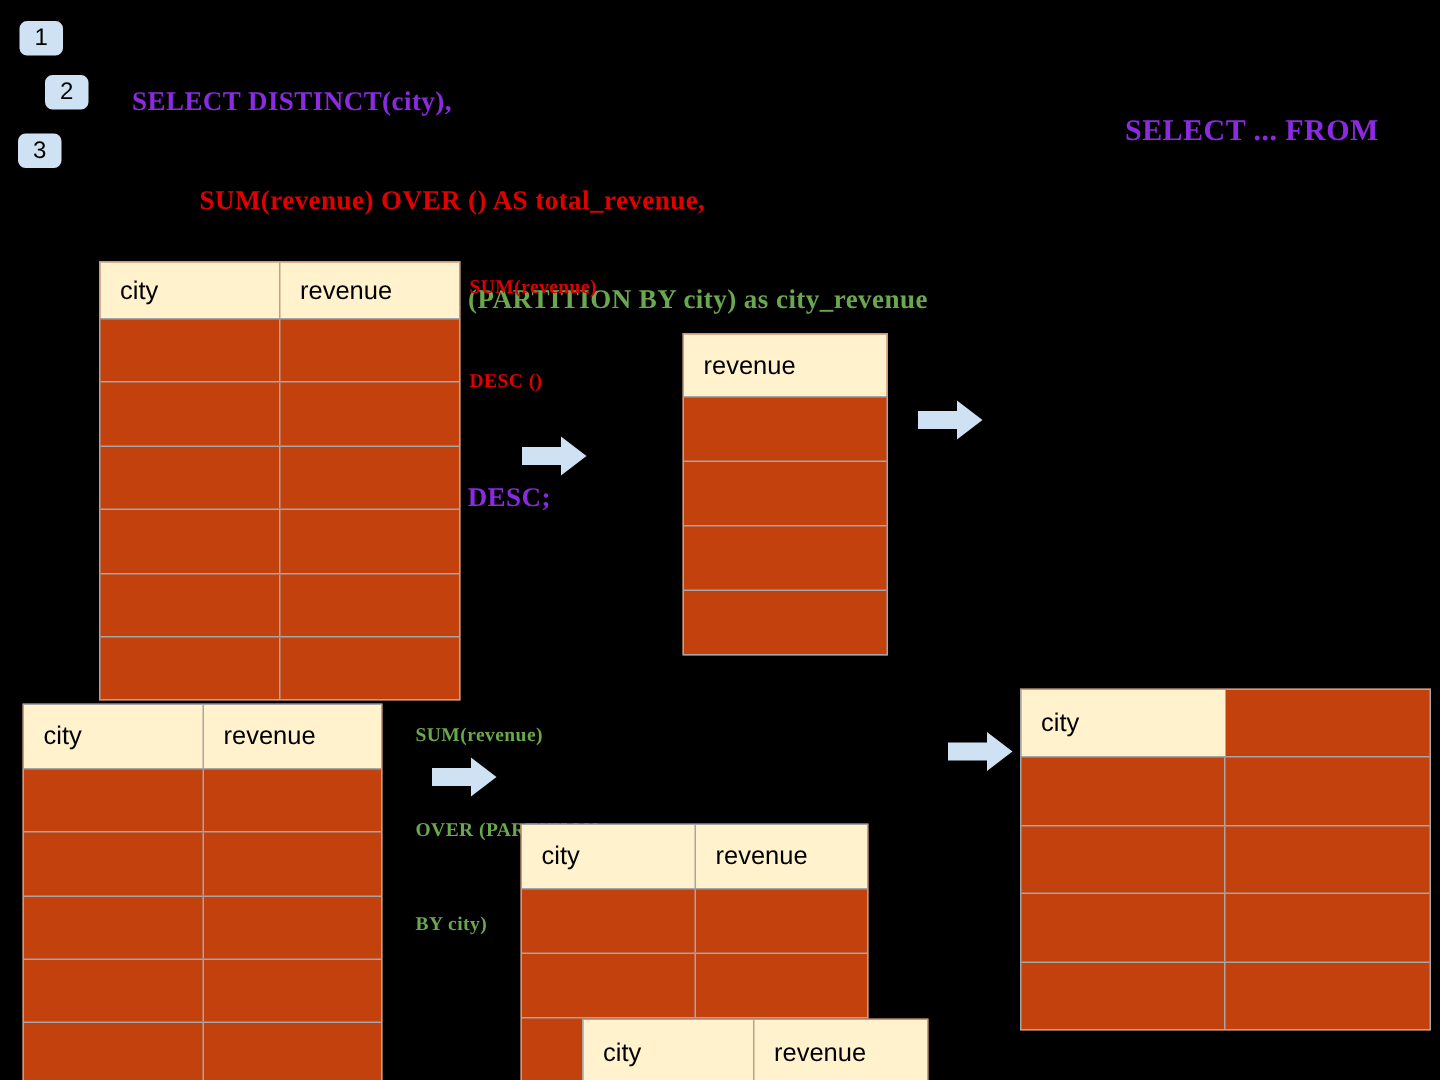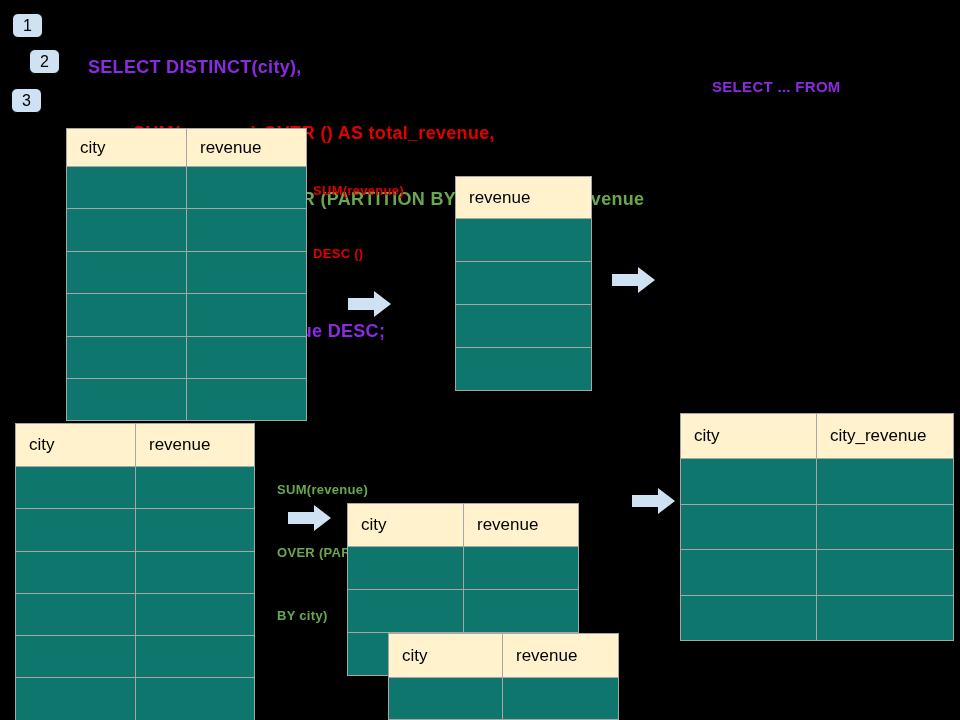--- a/index.html
+++ b/index.html
@@ -5,32 +5,32 @@
   html,body{margin:0;padding:0;background:#000;}
   .stage{position:relative;width:960px;height:720px;background:#000;overflow:hidden;
          font-family:"Liberation Sans",sans-serif;}
 
   
   .badge{position:absolute;width:29px;height:23px;background:#cfe2f3;border:1px solid #000;
          border-radius:6px;display:flex;align-items:center;justify-content:center;
          color:#000;font-size:16px;font-family:"Liberation Sans",sans-serif;}
 
   
-  .mono{font-family:Liberation Sans, sans-serif;font-weight:bold;
+  .mono{font-family:Liberation Serif, serif;font-weight:bold;
         letter-spacing:.3px;white-space:pre;}
   .sql-block{position:absolute;left:88px;top:12px;font-size:18px;line-height:22px;}
   .ind1{margin-left:22px;} .ind2{margin-left:45px;}
   .c-purple{color:#8a2be2;} .c-red{color:#e00000;} .c-green{color:#6aa84f;}
-  .side-note{position:absolute;left:712px;top:37px;font-size:15px;line-height:20px;}
+  .side-note{position:absolute;left:750px;top:37px;font-size:20px;line-height:20px;}
   .ann{position:absolute;font-size:13px;line-height:21px;}
   .ann-total{left:313px;top:138px;}
   .ann-partition{left:277px;top:437px;}
 
   
-  .dtable{position:absolute;border:1px solid #a6a6a6;background:#0f766e;box-sizing:content-box;}
+  .dtable{position:absolute;border:1px solid #a6a6a6;background:#c2410c;box-sizing:content-box;margin-top:46px;}
   .thead{display:flex;border-bottom:1px solid #a6a6a6;}
   .th{background:#fff2cc;color:#000;font-size:17px;display:flex;align-items:center;
       padding-left:13px;box-sizing:border-box;height:var(--hh);}
   .th.c1{width:var(--c1);flex:none;} .th.c2{flex:1;text-align:center;}
   .th:not(:last-child){border-right:1px solid #a6a6a6;}
   .trow{display:flex;height:var(--rh);}
   .trow:not(:last-child){border-bottom:1px solid #a6a6a6;}
   .tcell{box-sizing:border-box;}
   .tcell.c1{width:var(--c1);flex:none;} .tcell.c2{flex:1;}
   .tcell:not(:last-child){border-right:1px solid #a6a6a6;}
@@ -192,21 +192,20 @@
         <div class="trow">
           <div class="tcell c1"></div>
           <div class="tcell c2"></div>
         </div>
       </div>
   </div>
 
   <div class="dtable" id="t-result-right">
     <div class="thead">
       <div class="th c1">city</div>
-      <div class="th c2">city_revenue</div>
     </div>
     <div class="tbody">
         <div class="trow">
           <div class="tcell c1"></div>
           <div class="tcell c2"></div>
         </div>
         <div class="trow">
           <div class="tcell c1"></div>
           <div class="tcell c2"></div>
         </div>

